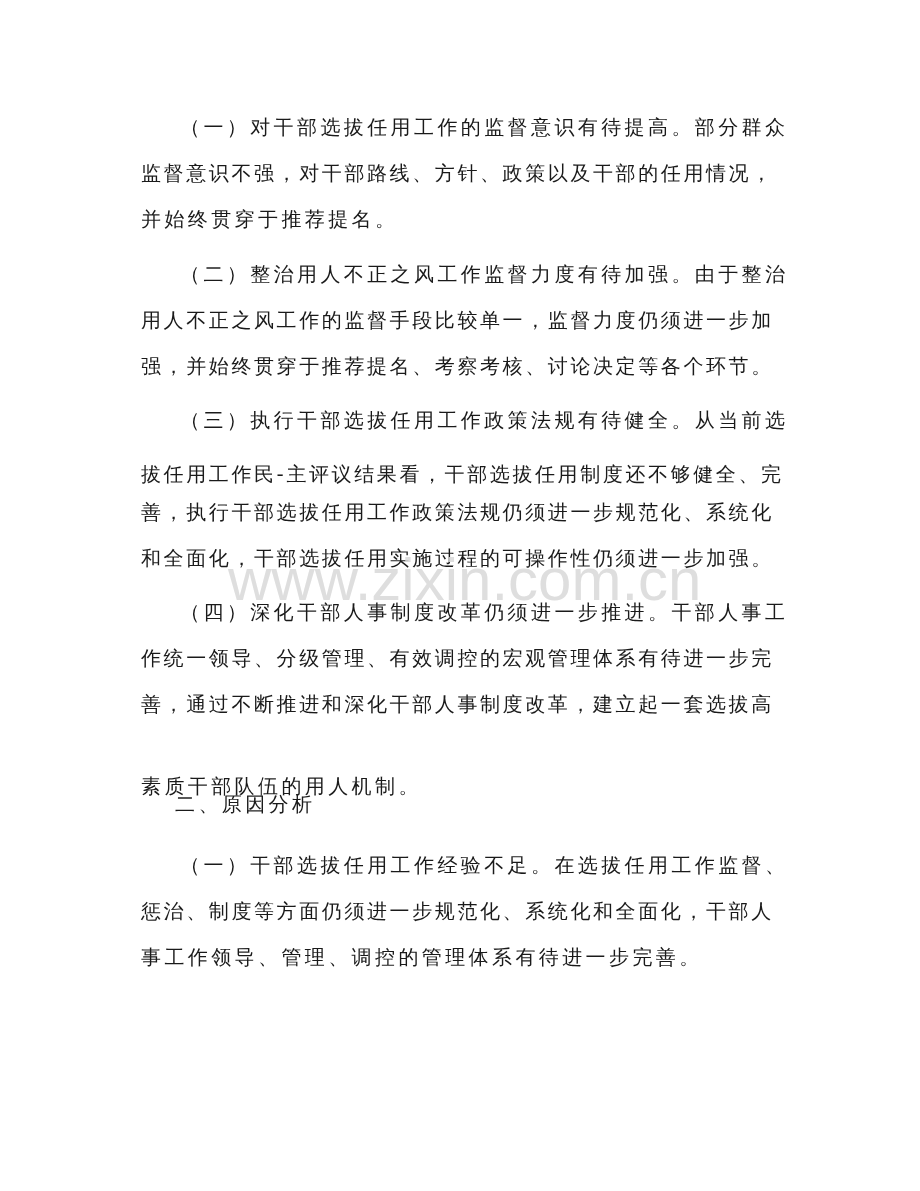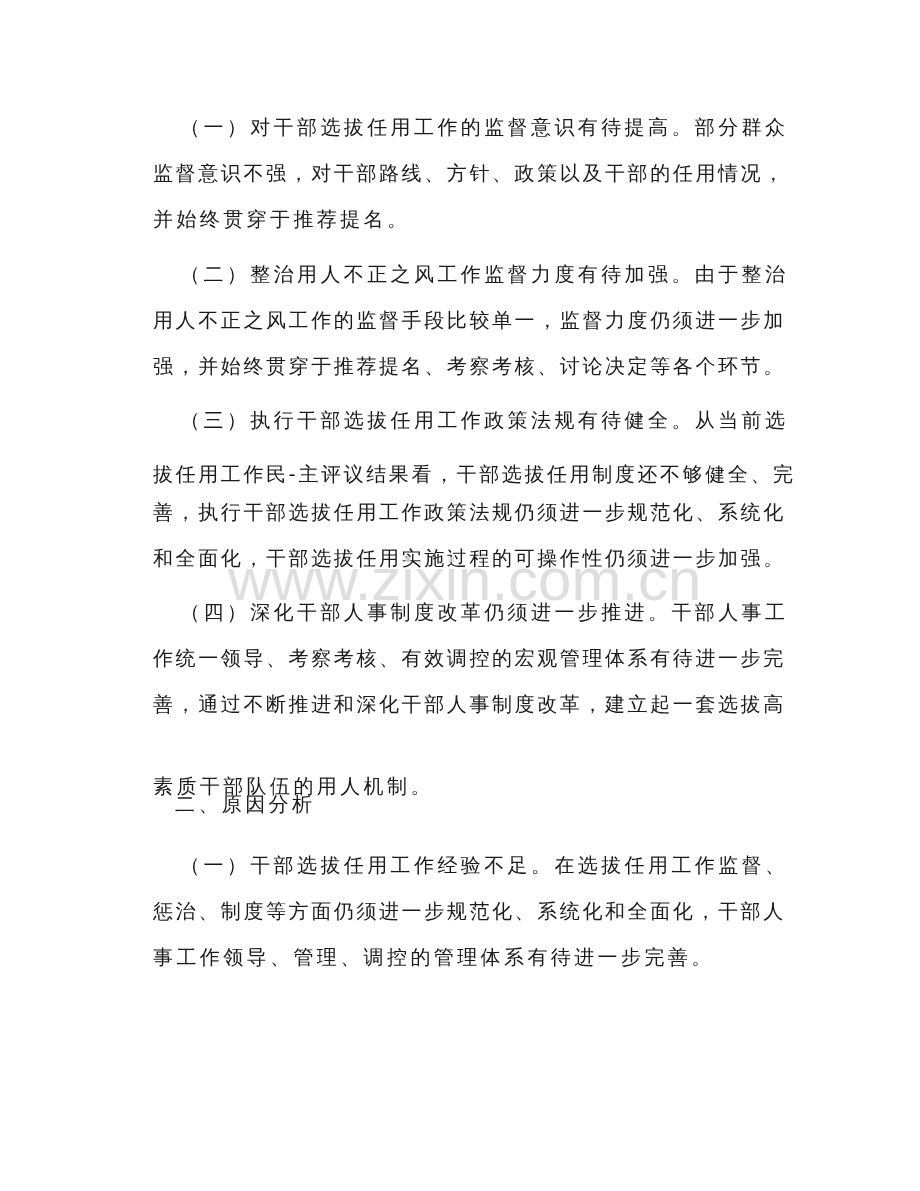--- a/index.html
+++ b/index.html
@@ -21,21 +21,21 @@
       top: 0;
       width: 650px;
     }
     .para {
       position: absolute;
       left: 0;
       width: 650px;
     }
     .line {
       position: absolute;
-      left: 16px;
+      left: 4px;
       white-space: nowrap;
       font-size: 20px;
       line-height: 24px;
       height: 24px;
       letter-spacing: 3.4px;
     }
     .line.indent {
       left: 43px;
     }
     .watermark {
@@ -71,21 +71,21 @@
 
   <div class="para" style="top:408px;">
     <div class="line indent" style="top:0px;">（三）执行干部选拔任用工作政策法规有待健全。从当前选</div>
     <div class="line" style="top:46px;letter-spacing:2.6px;margin-top:8px;">拔任用工作民-主评议结果看，干部选拔任用制度还不够健全、完</div>
     <div class="line" style="top:92px;letter-spacing:2.6px;">善，执行干部选拔任用工作政策法规仍须进一步规范化、系统化</div>
     <div class="line" style="top:138px;letter-spacing:2.6px;">和全面化，干部选拔任用实施过程的可操作性仍须进一步加强。</div>
   </div>
 
   <div class="para" style="top:600px;">
     <div class="line indent" style="top:0px;">（四）深化干部人事制度改革仍须进一步推进。干部人事工</div>
-    <div class="line" style="top:46px;letter-spacing:2.6px;">作统一领导、考察考核、有效调控的宏观管理体系有待进一步完</div>
+    <div class="line" style="top:46px;letter-spacing:2.6px;">作统一领导、分级管理、有效调控的宏观管理体系有待进一步完</div>
     <div class="line" style="top:92px;letter-spacing:2.6px;">善，通过不断推进和深化干部人事制度改革，建立起一套选拔高</div>
     <div class="line" style="top:138px;margin-top:36px;">素质干部队伍的用人机制。</div>
   </div>
 
   <div class="para" style="top:792px;">
     <div class="line indent" style="top:0px;left:38px;text-align:right;">二、原因分析</div>
   </div>
 
   <div class="para" style="top:853px;">
     <div class="line indent" style="top:0px;">（一）干部选拔任用工作经验不足。在选拔任用工作监督、</div>

